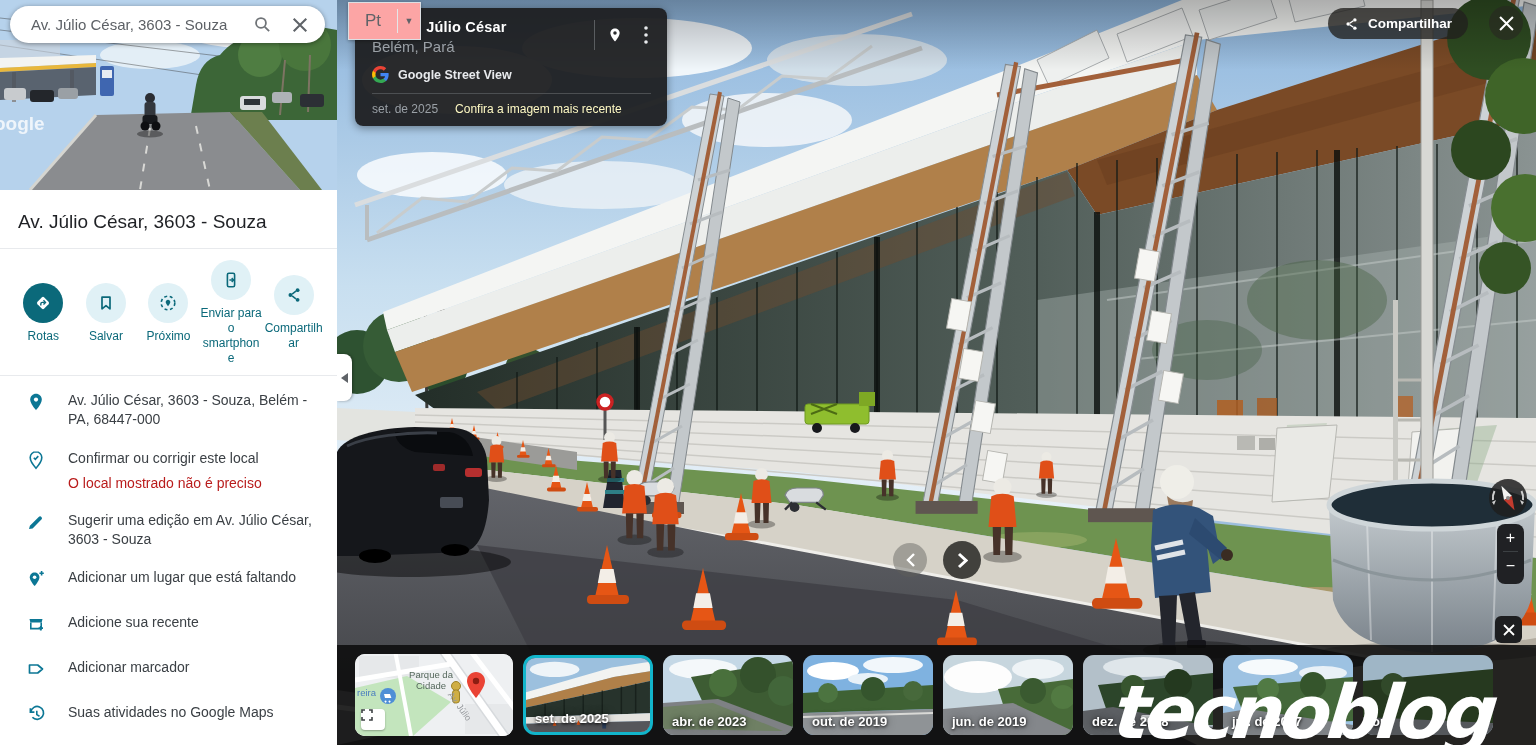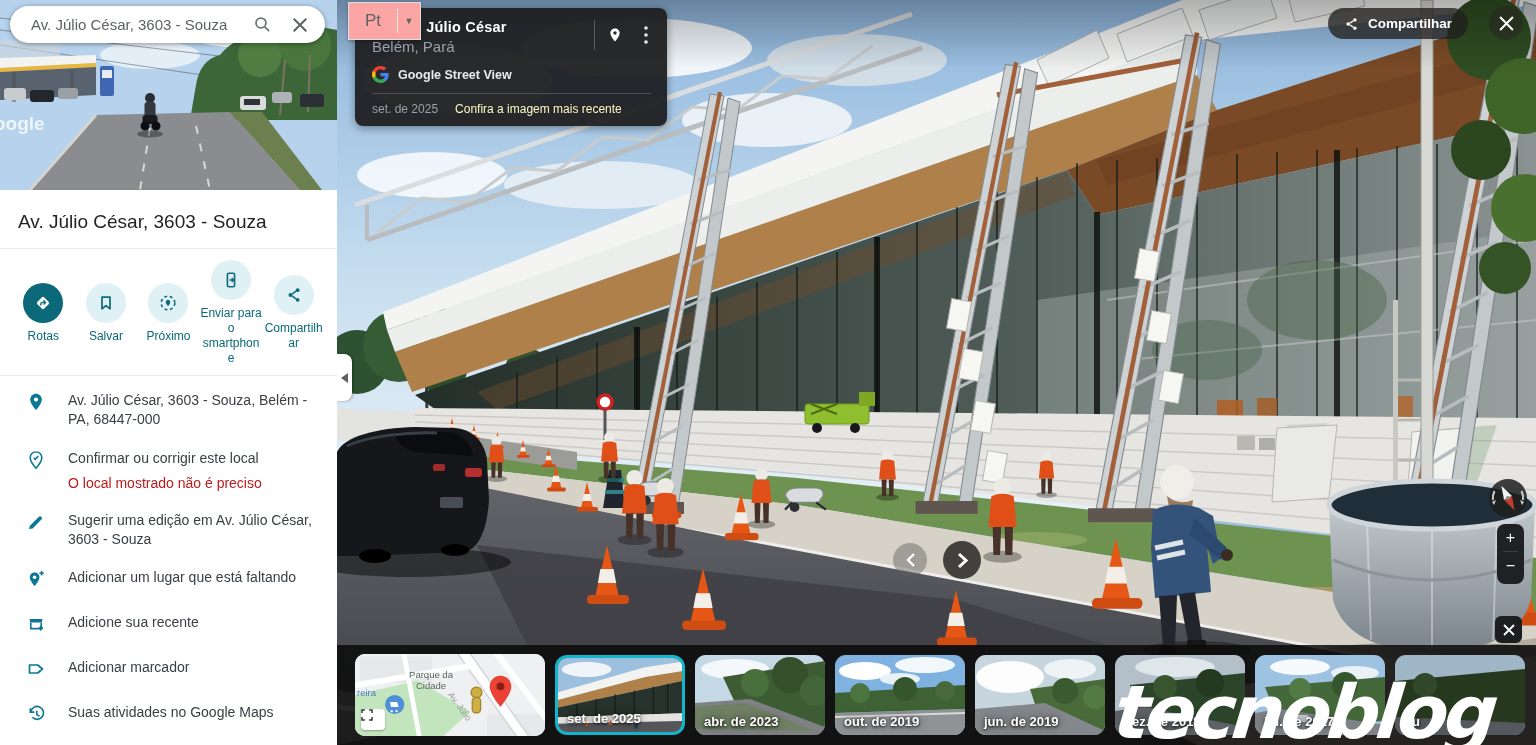--- a/index.html
+++ b/index.html
@@ -75,21 +75,21 @@
     display:flex;align-items:center;justify-content:center;z-index:18;cursor:pointer;}
 
   .nav-prev{position:absolute;left:556px;top:543px;width:34px;height:34px;border-radius:50%;
     background:rgba(95,95,92,.45);display:flex;align-items:center;justify-content:center;z-index:14;cursor:pointer;}
   .nav-next{position:absolute;left:606px;top:541px;width:38px;height:38px;border-radius:50%;
     background:rgba(33,33,31,.82);display:flex;align-items:center;justify-content:center;z-index:14;cursor:pointer;}
 
   
   .timeline{position:absolute;left:0;right:0;bottom:0;height:100px;background:rgba(10,10,10,.85);
     display:flex;align-items:center;gap:10px;padding-left:18px;overflow:hidden;z-index:16;}
-  .mapthumb{width:190px;height:82px;border-radius:10px;background:#eef0f2;position:relative;flex:none;
+  .mapthumb{width:158px;height:82px;border-radius:10px;background:#eef0f2;position:relative;flex:none;
     overflow:hidden;cursor:pointer;}
   .mapthumb svg{position:absolute;inset:0;}
   .m-park{position:absolute;left:44px;top:16px;width:64px;font-size:9.5px;line-height:1.15;color:#54675b;text-align:center;}
   .m-place{position:absolute;left:2px;top:33px;font-size:9.5px;color:#4a7dc0;}
   .m-street{position:absolute;left:99px;top:36px;font-size:9px;color:#95989c;transform:rotate(54deg);transform-origin:left top;white-space:nowrap;}
   .m-expand{position:absolute;left:6px;bottom:6px;width:24px;height:21px;background:#fff;border-radius:4px;
     box-shadow:0 1px 2px rgba(0,0,0,.3);display:flex;align-items:center;justify-content:center;cursor:pointer;}
   .thumb{width:130px;height:80px;border-radius:11px;position:relative;flex:none;overflow:hidden;cursor:pointer;
     box-sizing:border-box;background:#444;}
   .thumb svg{position:absolute;inset:0;}

